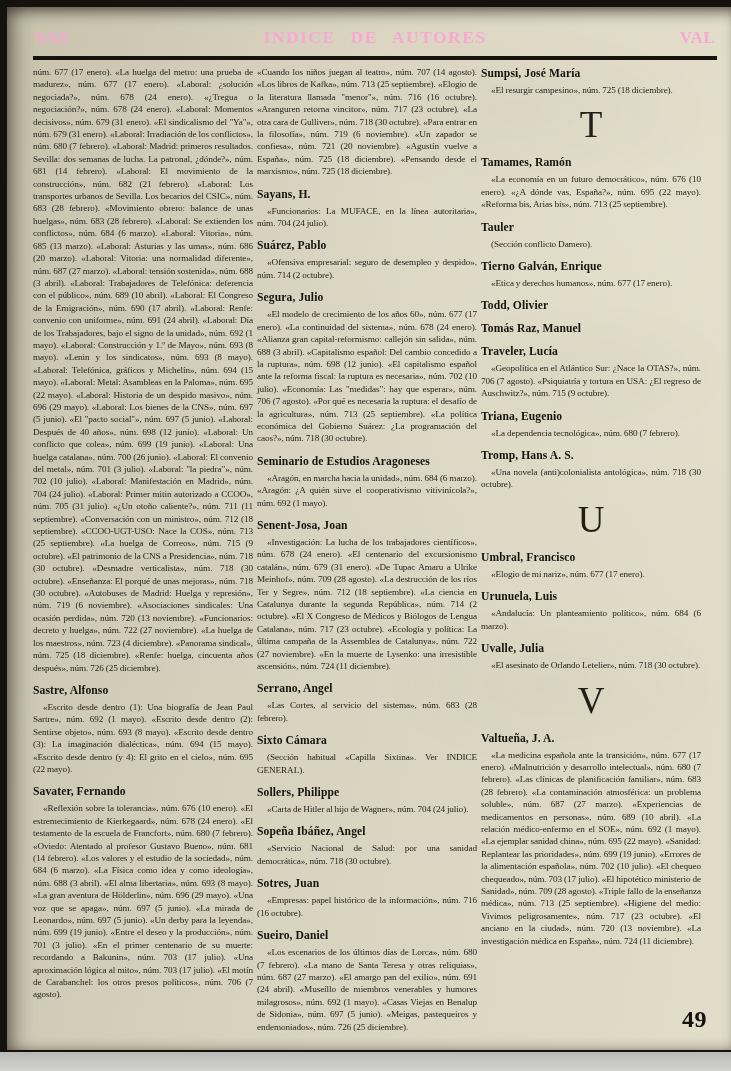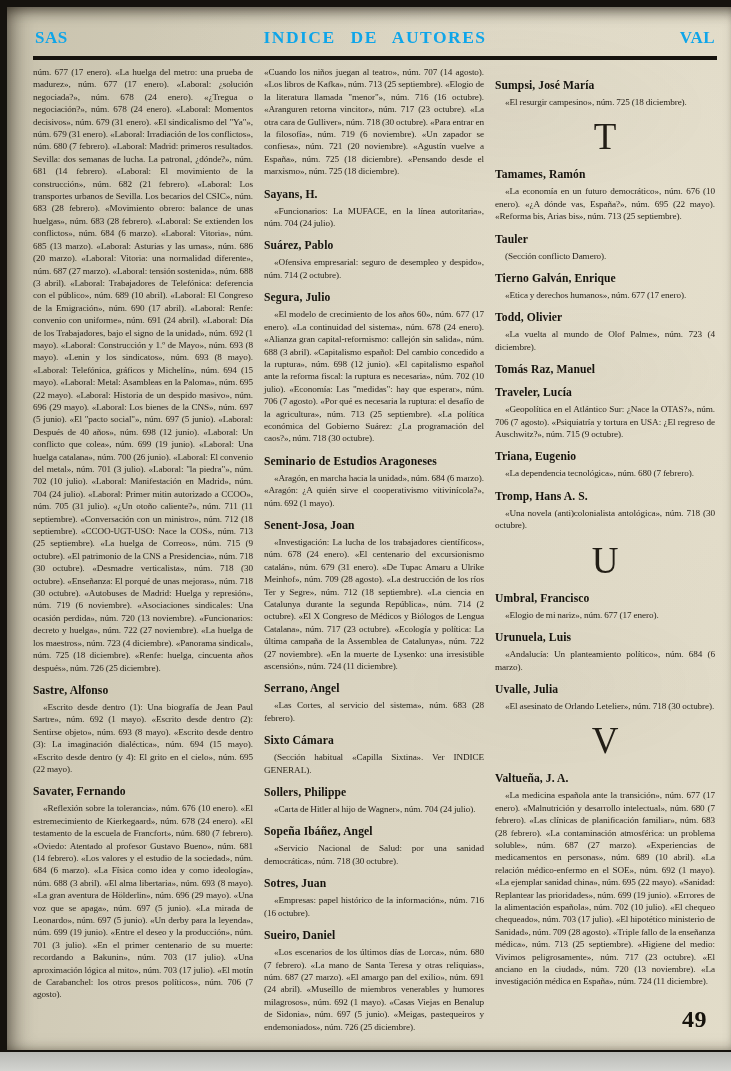--- a/index.html
+++ b/index.html
@@ -24,48 +24,48 @@
   }
   .paper::after{ 
     content:"";position:absolute;inset:0;pointer-events:none;opacity:.5;
     background:
       radial-gradient(40% 12% at 70% 10%, rgba(110,100,80,.08), rgba(0,0,0,0) 70%),
       radial-gradient(30% 10% at 80% 35%, rgba(110,100,80,.07), rgba(0,0,0,0) 70%),
       radial-gradient(35% 12% at 75% 65%, rgba(110,100,80,.06), rgba(0,0,0,0) 70%);
   }
   .running-head{
     position:absolute;left:33px;top:27px;width:684px;height:24px;
-    color:#0ea5e9;font-weight:bold;font-size:17px;
+    color:#f9a8d4;font-weight:bold;font-size:17px;
   }
   .rh-left{position:absolute;left:2px;top:1px;letter-spacing:.5px;}
   .rh-right{position:absolute;right:2px;top:1px;letter-spacing:.5px;}
   .rh-center{
     position:absolute;left:0;right:0;top:0;text-align:center;
     font-size:17.5px;letter-spacing:1.5px;word-spacing:9px;
   }
   .head-rule{
     position:absolute;left:33px;top:56px;width:684px;height:4px;
     background:#16130e;
   }
   .columns{
     position:absolute;left:33px;top:66px;width:682px;
-    display:flex;gap:11px;align-items:flex-start;
+    display:flex;gap:4px;align-items:flex-start;
   }
   .col{width:220px;color:#29241c;}
   .paragraph{
     font-size:9.2px;line-height:12.4px;text-align:justify;
     letter-spacing:-0.1px;text-indent:10px;margin:0 0 1px 0;
     hyphens:auto;-webkit-hyphens:auto;word-spacing:-0.2px;
   }
   .paragraph.no-indent{text-indent:0;}
   .heading{
     font-size:11.6px;line-height:13px;font-weight:bold;color:#16130d;
     margin:10px 0 4px 0;letter-spacing:.1px;
   }
-  .col > .heading:first-child{margin-top:13px;}
+  .col > .heading:first-child{margin-top:1px;}
   .letter{
     font-size:37px;line-height:42px;text-align:center;color:#221e16;
     margin:8px 0 4px 0;font-weight:400;
   }
   .page-number{
     position:absolute;right:24px;top:1006px;
     font-size:24px;font-weight:bold;color:#15120c;letter-spacing:.5px;
   }
 </style>
 </head>
@@ -118,21 +118,20 @@
       <div class="heading">Sumpsi, José María</div>
       <div class="paragraph">«El resurgir campesino», núm. 725 (18 diciembre).</div>
       <div class="letter">T</div>
       <div class="heading">Tamames, Ramón</div>
       <div class="paragraph">«La economía en un futuro democrático», núm. 676 (10 enero). «¿A dónde vas, España?», núm. 695 (22 mayo). «Reforma bis, Arias bis», núm. 713 (25 septiembre).</div>
       <div class="heading">Tauler</div>
       <div class="paragraph">(Sección conflicto Damero).</div>
       <div class="heading">Tierno Galván, Enrique</div>
       <div class="paragraph">«Etica y derechos humanos», núm. 677 (17 enero).</div>
       <div class="heading">Todd, Olivier</div>
-      <div class="paragraph">«La vuelta al mundo de Olof Palme», núm. 723 (4 diciembre).</div>
       <div class="heading">Tomás Raz, Manuel</div>
       <div class="heading">Traveler, Lucía</div>
       <div class="paragraph">«Geopolítica en el Atlántico Sur: ¿Nace la OTAS?», núm. 706 (7 agosto). «Psiquiatría y tortura en USA: ¿El regreso de Auschwitz?», núm. 715 (9 octubre).</div>
       <div class="heading">Triana, Eugenio</div>
       <div class="paragraph">«La dependencia tecnológica», núm. 680 (7 febrero).</div>
       <div class="heading">Tromp, Hans A. S.</div>
       <div class="paragraph">«Una novela (anti)colonialista antológica», núm. 718 (30 octubre).</div>
       <div class="letter">U</div>
       <div class="heading">Umbral, Francisco</div>
       <div class="paragraph">«Elogio de mi nariz», núm. 677 (17 enero).</div>

